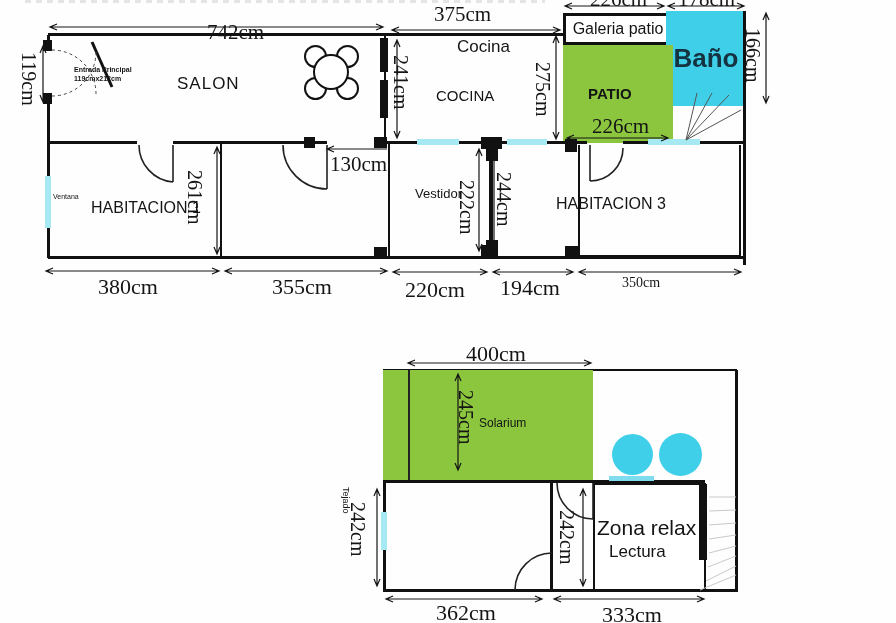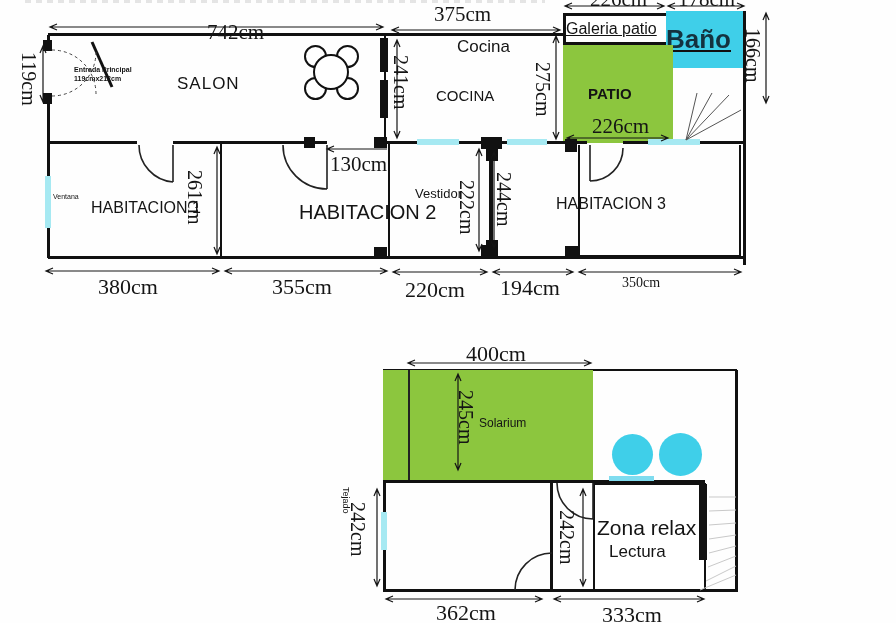--- a/index.html
+++ b/index.html
@@ -3,42 +3,42 @@
 <meta charset="utf-8">
 <style>
   html,body{margin:0;padding:0;background:#fff;}
   #canvas{position:relative;width:896px;height:623px;background:#fefefe;overflow:hidden;
           font-family:"Liberation Sans",sans-serif;color:#111;}
   .abs{position:absolute;}
   .w{position:absolute;background:#111;}
   .lbl{position:absolute;white-space:nowrap;color:#141414;}
   .dim{position:absolute;white-space:nowrap;font-family:"Liberation Serif",serif;color:#151515;font-size:21px;}
   .rot{transform-origin:0 0;transform:rotate(90deg);}
-  .box{position:absolute;box-sizing:border-box;display:flex;align-items:center;justify-content:flex-start;text-decoration:underline;}
+  .box{position:absolute;box-sizing:border-box;display:flex;align-items:center;justify-content:center;}
   .cyan{background:#3fcfe9;}
   .green{background:#8cc63e;}
   .win{position:absolute;background:#a6e9f2;}
   .circ{position:absolute;background:#3fcfe9;border-radius:50%;}
   .chair{position:absolute;width:23px;height:23px;border:2px solid #111;border-radius:50%;background:#fff;box-sizing:border-box;}
   .table{position:absolute;width:36px;height:36px;border:2px solid #111;border-radius:50%;background:#fff;box-sizing:border-box;}
   svg{position:absolute;left:0;top:0;}
   .artifact{position:absolute;left:25px;top:0;width:520px;height:3px;opacity:.25;
     background:repeating-linear-gradient(90deg,#999 0 6px,transparent 6px 11px);}
 </style>
 </head>
 <body>
 
 <div id="canvas">
 
   <div class="artifact"></div>
 
   <div class="box abs" style="left:563px;top:13px;width:110px;height:32px;border:3px solid #111;background:#fff;">
     <span class="lbl" style="position:static;font-size:16px;">Galeria patio</span>
   </div>
-  <div class="box cyan" style="left:666px;top:11px;width:80px;height:57px;">
+  <div class="box cyan" style="left:666px;top:11px;width:80px;height:95px;">
     <span class="lbl" style="position:static;font-size:26px;font-weight:600;color:#14323f;">Baño</span>
   </div>
   <div class="box green" style="left:563px;top:45px;width:110px;height:98px;"></div>
   <div class="lbl" style="left:588px;top:85px;font-size:15px;font-weight:bold;text-align:center;">PATIO</div>
 
   <div class="w" style="left:48px;top:33px;width:515px;height:3px;"></div>
   <div class="w" style="left:743px;top:11px;width:3px;height:254px;"></div>
   <div class="w" style="left:47px;top:35px;width:3px;height:15px;"></div>
   <div class="w" style="left:47px;top:96px;width:3px;height:162px;"></div>
   <div class="w" style="left:43px;top:40px;width:9px;height:11px;"></div>
@@ -140,21 +140,20 @@
     </g>
     <g stroke="#c9c9c9" stroke-width="1" fill="none">
       <path d="M709 497 L736 497 M709 511 L736 510 M709 525 L736 523 M709 539 L736 535 M709 553 L736 546 M708 567 L736 556 M706 581 L736 566 M700 590 L736 575"></path>
     </g>
   </svg>
 
   <div class="lbl" style="left:177px;top:74px;font-size:17px;letter-spacing:1px;">SALON</div>
   <div class="lbl" style="left:457px;top:37px;font-size:17px;">Cocina</div>
   <div class="lbl" style="left:436px;top:87px;font-size:15px;">COCINA</div>
   <div class="lbl" style="left:91px;top:199px;font-size:16px;">HABITACION 1</div>
-  <div class="lbl" style="left:299px;top:201px;font-size:20px;">HABITACION 2</div>
   <div class="lbl" style="left:415px;top:186px;font-size:13px;">Vestidor</div>
   <div class="lbl" style="left:556px;top:195px;font-size:16px;">HABITACION 3</div>
   <div class="lbl" style="left:53px;top:193px;font-size:7px;">Ventana</div>
   <div class="lbl" style="left:74px;top:66px;font-size:7px;font-weight:bold;">Entrada Principal</div>
   <div class="lbl" style="left:74px;top:75px;font-size:7px;font-weight:bold;">119cmx212cm</div>
 
   <div class="dim" style="left:207px;top:20px;">742cm</div>
   <div class="dim" style="left:434px;top:2px;">375cm</div>
   <div class="dim" style="left:590px;top:-13px;">226cm</div>
   <div class="dim" style="left:678px;top:-13px;">178cm</div>

